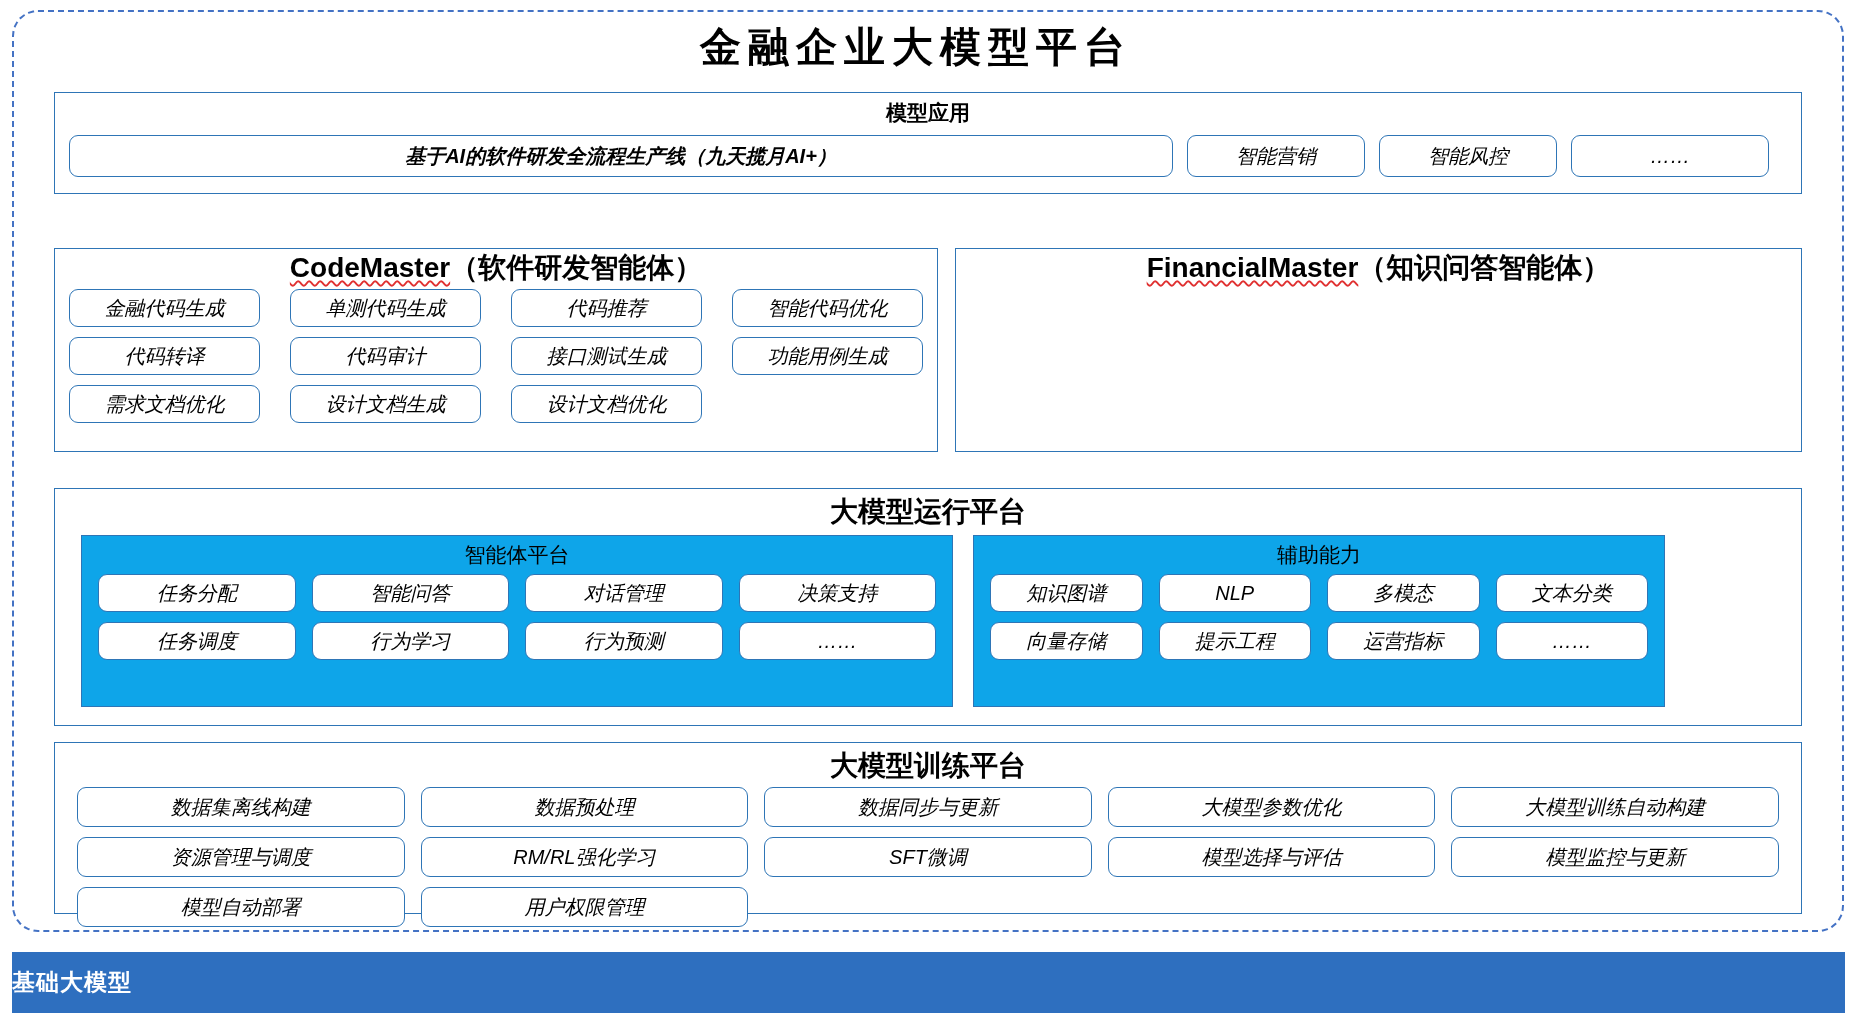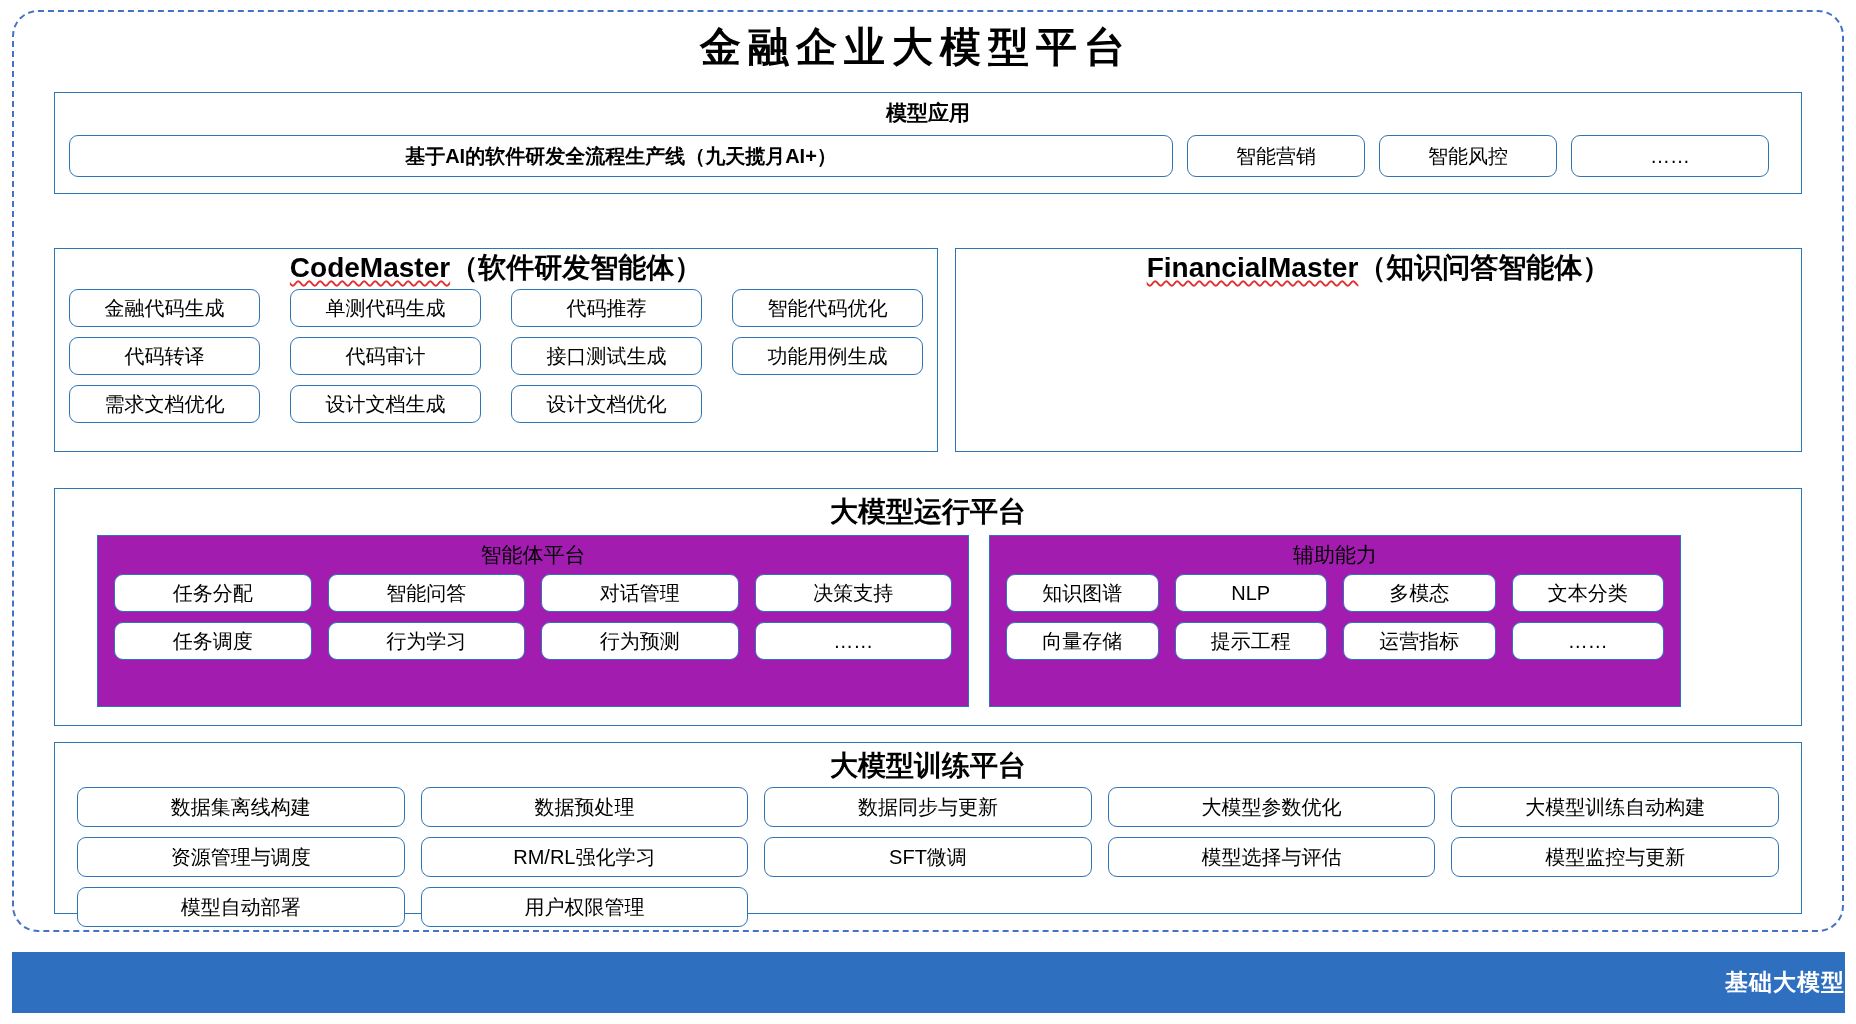--- a/index.html
+++ b/index.html
@@ -52,20 +52,21 @@
     white-space:nowrap;
   }
 
   
   .chip{
     box-sizing:border-box;
     border:1.3px solid #2E75B6;border-radius:9px;background:#ffffff;
     display:flex;align-items:center;justify-content:center;
     font-size:20px;line-height:1;white-space:nowrap;
     height:38px;
+    font-style:italic;
   }
   .chip.bold{font-weight:700;}
   .grid{display:grid;}
 
   
   #app-panel{left:54px;top:92px;width:1748px;height:102px;}
   #app-title{position:absolute;left:0;top:7px;width:100%;}
   #app-row{
     position:absolute;left:14px;top:40px;width:1720px;height:46px;
     display:flex;gap:14px;align-items:center;
@@ -84,21 +85,21 @@
     grid-template-columns:repeat(4,1fr);
     gap:10px 30px;
   }
 
   #run-panel{left:54px;top:488px;width:1748px;height:238px;}
   #run-title{position:absolute;left:0;top:10px;width:100%;}
   #agentp-panel{left:26px;top:46px;width:872px;height:172px;}
   #auxp-panel{left:918px;top:46px;width:692px;height:172px;padding-left:15px;}
   .sub-panel{
     position:absolute;box-sizing:border-box;
-    border:1.3px solid #2E75B6;background:#a21caf;margin-left:16px;
+    border:1.3px solid #2E75B6;background:#0ea5e9;
   }
   .sub-panel .sub-title{position:absolute;left:0;top:6px;width:100%;}
   .sub-grid{
     position:absolute;left:16px;top:38px;right:16px;
     grid-template-columns:repeat(4,1fr);
     gap:10px 16px;
   }
 
   #train-panel{left:54px;top:742px;width:1748px;height:172px;}
   #train-title{position:absolute;left:0;top:10px;width:100%;}
@@ -106,21 +107,21 @@
     position:absolute;left:22px;top:44px;right:22px;
     grid-template-columns:repeat(5,1fr);
     gap:10px 16px;
   }
   #train-grid .chip{height:40px;}
 
   
   #base-bar{
     position:absolute;left:12px;top:952px;width:1833px;height:61px;
     background:#2E6FBF;
-    display:flex;align-items:center;justify-content:flex-end;
+    display:flex;align-items:center;justify-content:flex-start;
   }
   #base-bar .label{
     color:#ffffff;font-weight:700;font-size:23px;letter-spacing:1px;
     white-space:nowrap;
   }
 </style>
 </head>
 <body>
 
 <div class="page">

